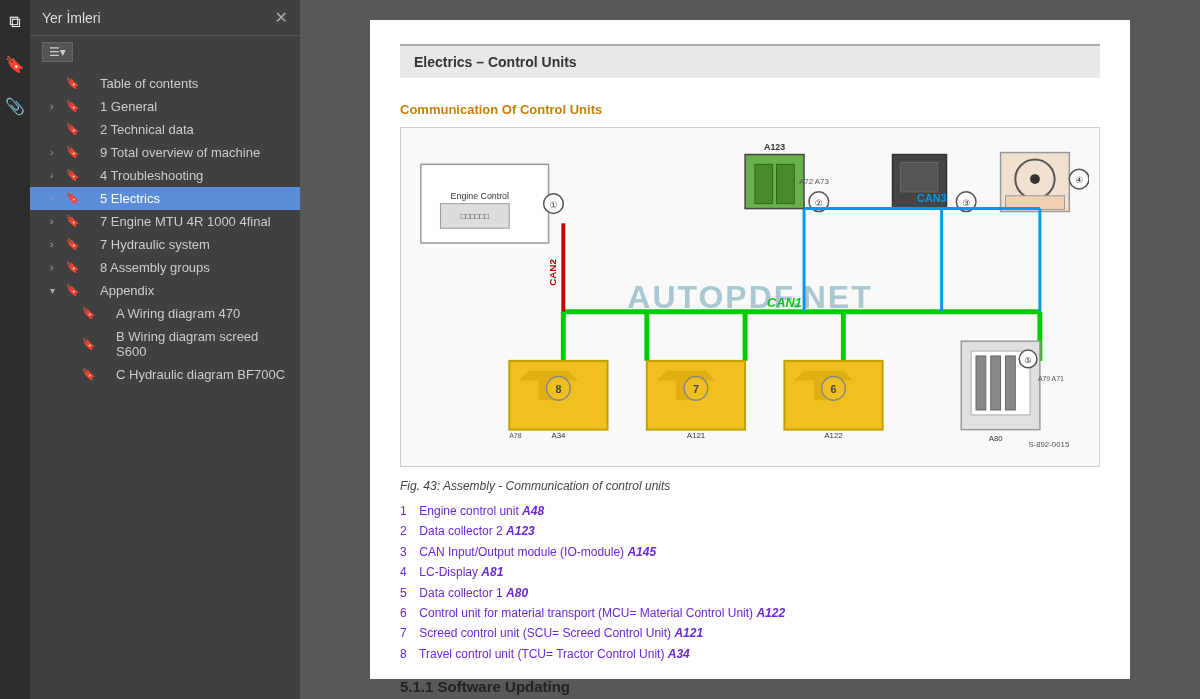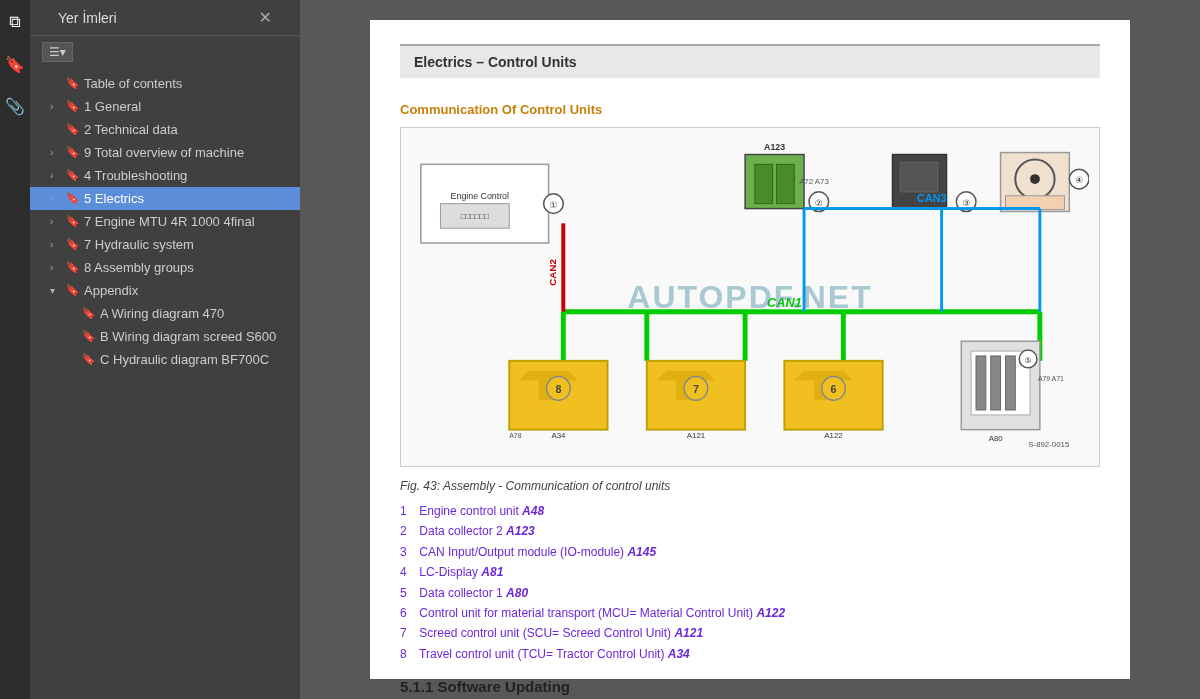--- a/index.html
+++ b/index.html
@@ -32,21 +32,21 @@
       width: 270px;
       background: #404040;
       display: flex;
       flex-direction: column;
       color: #ccc;
     }
     .sidebar-header {
       display: flex;
       align-items: center;
       justify-content: space-between;
-      padding: 8px 28px;
+      padding: 8px 12px;
       background: #404040;
       border-bottom: 1px solid #555;
     }
     .sidebar-title {
       font-size: 14px;
       color: #ddd;
       font-weight: normal;
     }
     .sidebar-close {
       color: #aaa;
@@ -96,20 +96,21 @@
     .bookmark-icon {
       width: 14px;
       font-size: 11px;
       color: #aaa;
       margin-right: 4px;
       display: inline-block;
     }
     .item-label {
       flex: 1;
       font-size: 13px;
+      margin-left: 16px;
     }
 
     
     .main-content {
       flex: 1;
       background: #585858;
       overflow-y: auto;
       display: flex;
       flex-direction: column;
       align-items: center;

